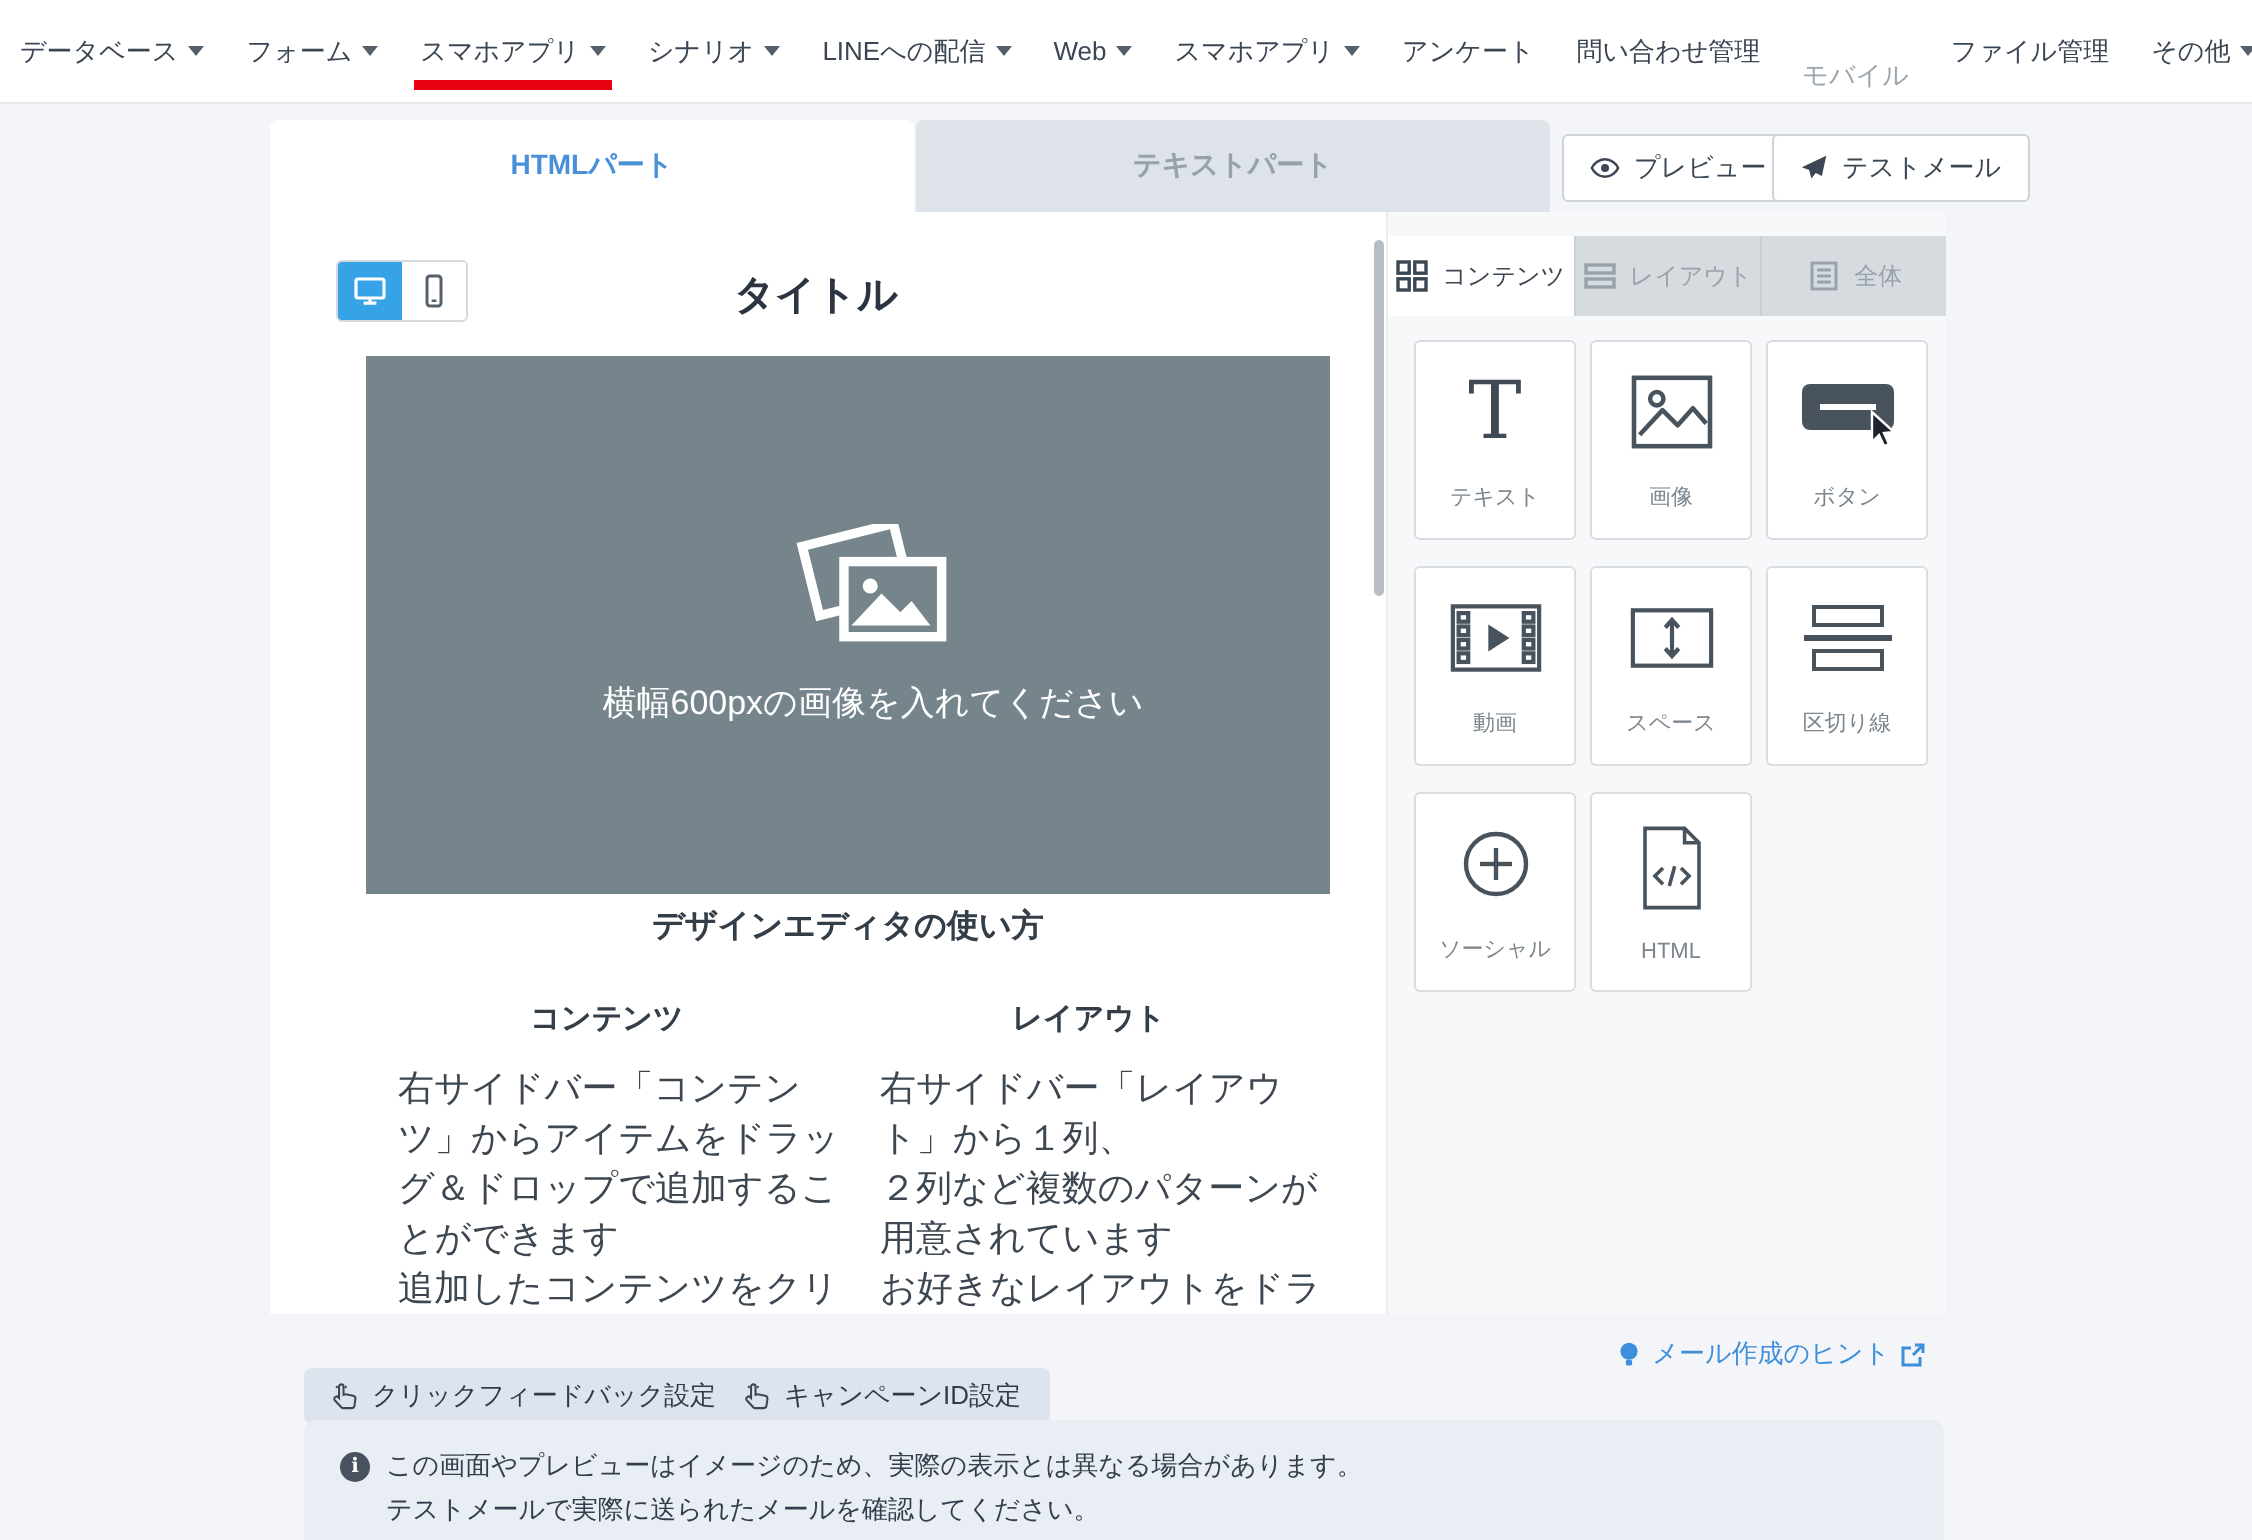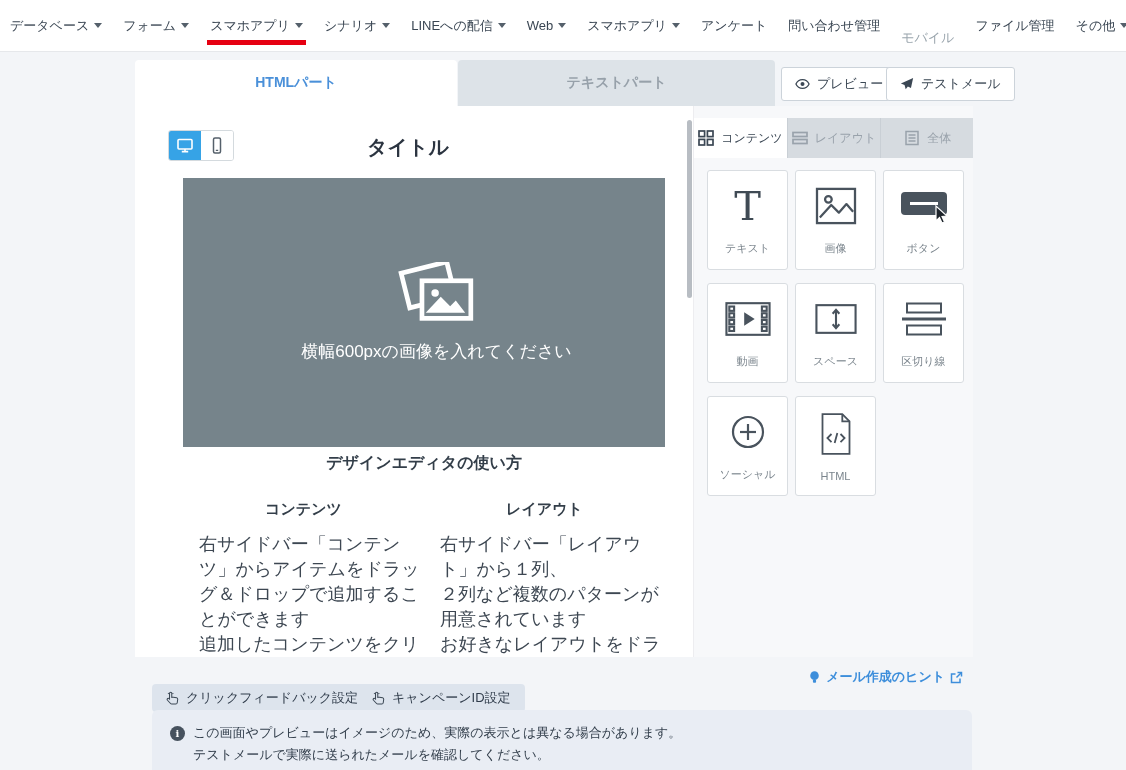--- a/index.html
+++ b/index.html
@@ -106,21 +106,21 @@
   
   .footer-btn {
     position:absolute; top:684px; height:28px; display:inline-flex; align-items:center; gap:7px;
     background:#dde4ed; border:none; border-radius:4px; padding:0 14px;
     font-size:13px; color:#303c4b; cursor:pointer;
   }
   .btn-clickfb { left:152px; }
   .btn-campaign { left:358px; }
   .hint-link {
     position:absolute; top:668px; right:163px; display:inline-flex; align-items:center; gap:5px;
-    font-size:13px; color:#3d8edb; cursor:pointer; text-decoration:none;font-weight:bold;
+    font-size:13px; color:#3d8edb; cursor:pointer; text-decoration:none;
   }
 
   
   .notice {
     position:absolute; left:152px; top:710px; width:820px; height:74px;
     background:#e9edf4; border-radius:6px; padding:12px 18px;
     font-size:13px; line-height:22px; color:#323e4b;
     display:flex; gap:8px;
   }
   .info-icon {

